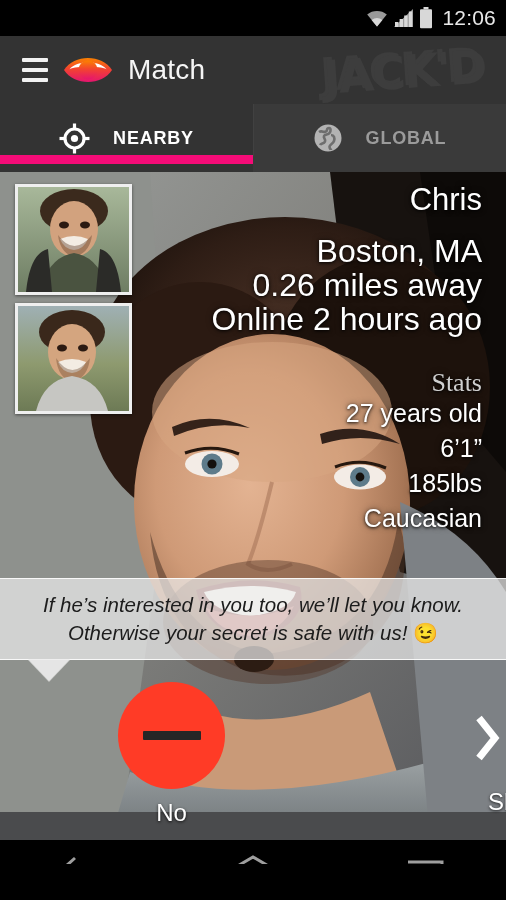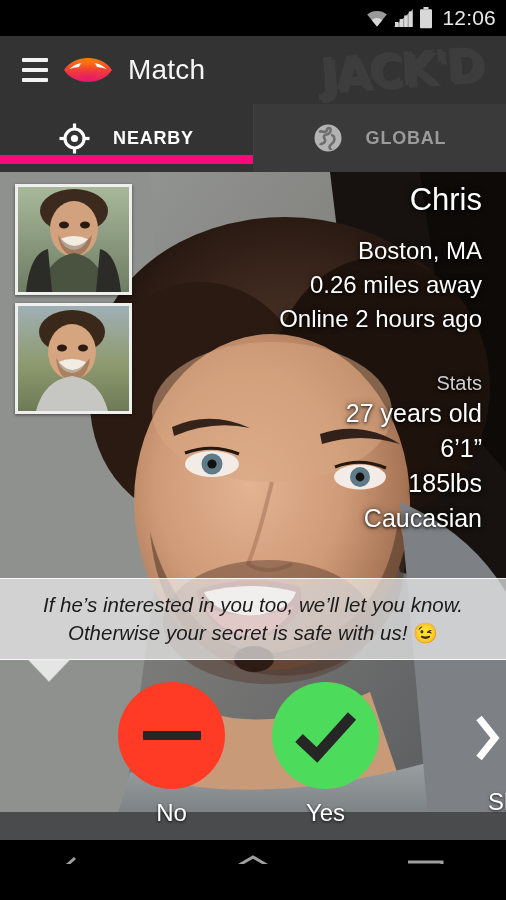--- a/index.html
+++ b/index.html
@@ -154,25 +154,26 @@
   .profile-info {
     position: absolute;
     right: 24px; top: 8px;
     text-align: right;
     z-index: 5;
     color: #ffffff;
     text-shadow: 0 1px 3px rgba(0,0,0,.85), 0 0 6px rgba(0,0,0,.55);
   }
   .p-name { font-size: 31px; line-height: 40px; font-weight: 400; }
   .p-block { margin-top: 14px; }
-  .p-line { font-size: 24px; line-height: 34px; font-weight: 400; }
+  .p-line { font-size: 32px; line-height: 34px; font-weight: 400; }
   .stats-label {
     margin-top: 34px;
-    font-size: 20px; line-height: 26px;
+    font-size: 26px; line-height: 26px;
     color: #cfcfcf;
+    font-family: Liberation Serif, serif;
   }
   .stats-line { font-size: 25px; line-height: 35px; }
 
   
   .tooltip {
     position: absolute;
     left: 0; top: 578px;
     width: 506px; height: 82px;
     background: rgba(236,236,236,0.72);
     border-top: 1px solid rgba(255,255,255,0.85);
@@ -480,28 +481,20 @@
 
   <div class="actions">
 
     <div class="act act-no">
       <div class="circle circle-no">
         <div class="minus-bar"></div>
       </div>
       <div class="act-label">No</div>
     </div>
 
-    <div class="act act-yes">
-      <div class="circle circle-yes">
-        <svg width="66" height="56" viewBox="0 0 66 56">
-          <path d="M6 30 L 24 47 L 59 8" fill="none" stroke="#262626" stroke-width="11" stroke-linecap="butt" stroke-linejoin="miter"></path>
-        </svg>
-      </div>
-      <div class="act-label">Yes</div>
-    </div>
 
     <div class="act act-skip">
       <div class="chevron">
         <svg width="26" height="48" viewBox="0 0 26 48">
           <path d="M5 4 L 21 24 L 5 44" fill="none" stroke="#ffffff" stroke-width="7" stroke-linecap="butt" stroke-linejoin="miter"></path>
         </svg>
       </div>
       <div class="act-label skip-label">Skip</div>
     </div>
   </div>

